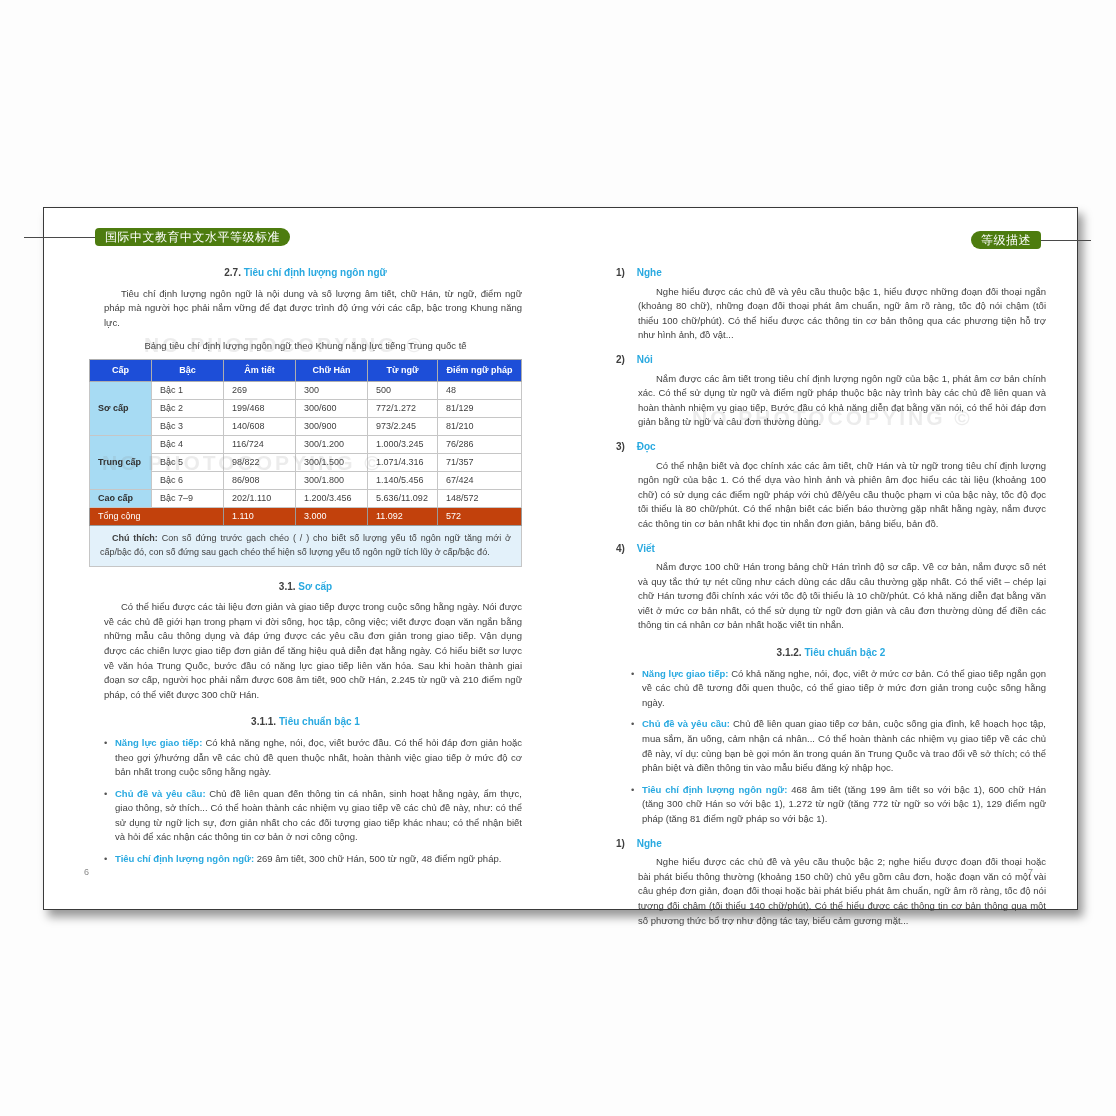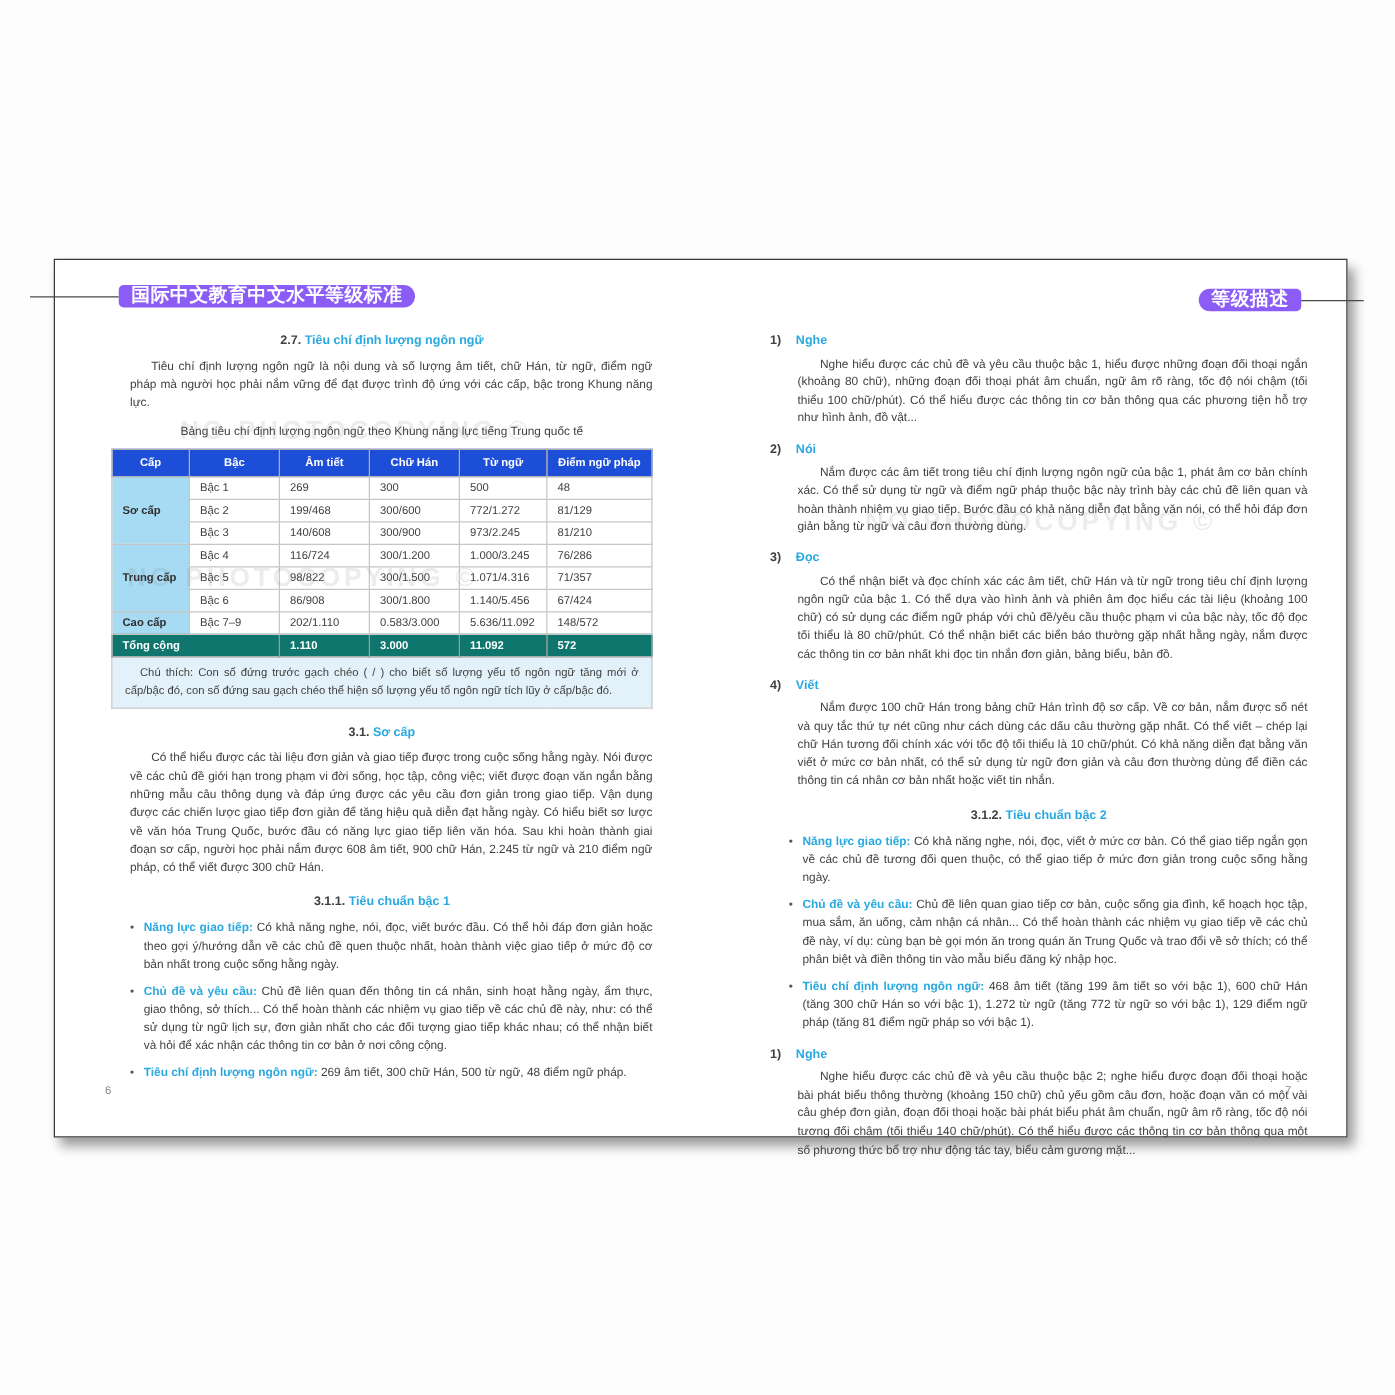--- a/index.html
+++ b/index.html
@@ -7,21 +7,21 @@
   .stage{position:relative;width:1116px;height:1116px;overflow:hidden;}
   .book{position:absolute;left:43px;top:207px;width:1033px;height:701px;background:#fff;
         border:1px solid #3a3a3a;box-shadow:5px 7px 9px rgba(0,0,0,0.4);display:flex;}
   .wm-layer{position:absolute;left:0;top:0;right:0;bottom:0;overflow:hidden;pointer-events:none;z-index:2;}
   .wm{position:absolute;color:rgba(125,125,125,0.15);font-weight:bold;font-size:21px;letter-spacing:3px;white-space:nowrap;}
   .page{position:relative;box-sizing:border-box;height:100%;}
   .page-left{width:516px;padding:20px 38px 0 45px;}
   .page-right{width:517px;padding:23px 31px 0 56px;}
 
   .badge-row{position:relative;height:18px;}
-  .badge{display:inline-block;background:#8b5cf6;color:#fff;font-size:15px;font-weight:bold;
+  .badge{display:inline-block;background:#4d7c0f;color:#fff;font-size:12px;font-weight:normal;
          padding:3px 10px;letter-spacing:0.5px;line-height:12px;}
   .badge-row.bleft .line{position:absolute;top:9px;left:-65px;width:71px;height:1px;background:#4a4a4a;}
   .badge-row.bleft .badge{position:absolute;left:6px;top:0;border-radius:4px 9px 9px 4px;}
   .badge-row.bright .line{position:absolute;top:9px;right:-45px;width:52px;height:1px;background:#4a4a4a;}
   .badge-row.bright .badge{position:absolute;right:5px;top:0;border-radius:9px 4px 4px 9px;}
 
   .content{color:#3f3f3f;font-size:9.5px;line-height:14.6px;}
   .page-left .content{margin-top:20px;}
   .page-right .content{margin-top:17px;}
 
@@ -31,23 +31,23 @@
   .h3big{font-size:11.5px;margin:17px 0 9px;}
   .hsub{margin-top:13px;}
 
   p.para{margin:0 0 8px 15px;text-align:justify;text-indent:17px;}
   .caption{text-align:center;margin:9px 0 5px;}
 
   table.qtable{width:100%;border-collapse:collapse;font-size:9px;line-height:11px;}
   table.qtable th{background:#1d4ed8;color:#fff;font-weight:bold;border:1px solid #aeaeae;padding:5px 4px;text-align:center;}
   table.qtable td{border:1px solid #c6c6c6;padding:3px 8px;color:#3f3f3f;}
   table.qtable td.cap{background:#a7dbf3;font-weight:bold;color:#2f2f2f;}
-  table.qtable tr.total td{background:#0f766e;color:#fff;border-color:#9a9a9a;font-weight:bold;}
+  table.qtable tr.total td{background:#c2410c;color:#fff;border-color:#9a9a9a;}
   table.qtable tr.note td{background:#e3f1fa;padding:6px 10px;line-height:13.8px;text-align:justify;text-indent:12px;font-size:9px;}
-  .note-label{font-weight:normal;}
+  .note-label{font-weight:bold;}
 
   ul.bullets{list-style:none;margin:2px 0 0 15px;padding:0;}
   ul.bullets li{position:relative;padding-left:11px;margin-bottom:7px;text-align:justify;}
   ul.bullets li::before{content:"•";position:absolute;left:0;top:0;color:#555;}
   .lead{color:#29a9e0;font-weight:bold;}
 
   .skill{margin-bottom:10px;}
   .skill-head{font-size:10px;font-weight:bold;margin-bottom:4px;}
   .skill-head .no{color:#3f3f3f;margin-right:9px;}
   .skill-head .lbl{color:#29a9e0;margin-top:24px;}
@@ -142,21 +142,21 @@
               <td>Bậc 6</td>
               <td>86/908</td>
               <td>300/1.800</td>
               <td>1.140/5.456</td>
               <td>67/424</td>
             </tr>
             <tr>
               <td class="cap">Cao cấp</td>
               <td>Bậc 7–9</td>
               <td>202/1.110</td>
-              <td>0.583/3.000</td>
+              <td>1.200/3.456</td>
               <td>5.636/11.092</td>
               <td>148/572</td>
             </tr>
             <tr class="total">
               <td colspan="2">Tổng cộng</td>
               <td>1.110</td>
               <td>3.000</td>
               <td>11.092</td>
               <td>572</td>
             </tr>

